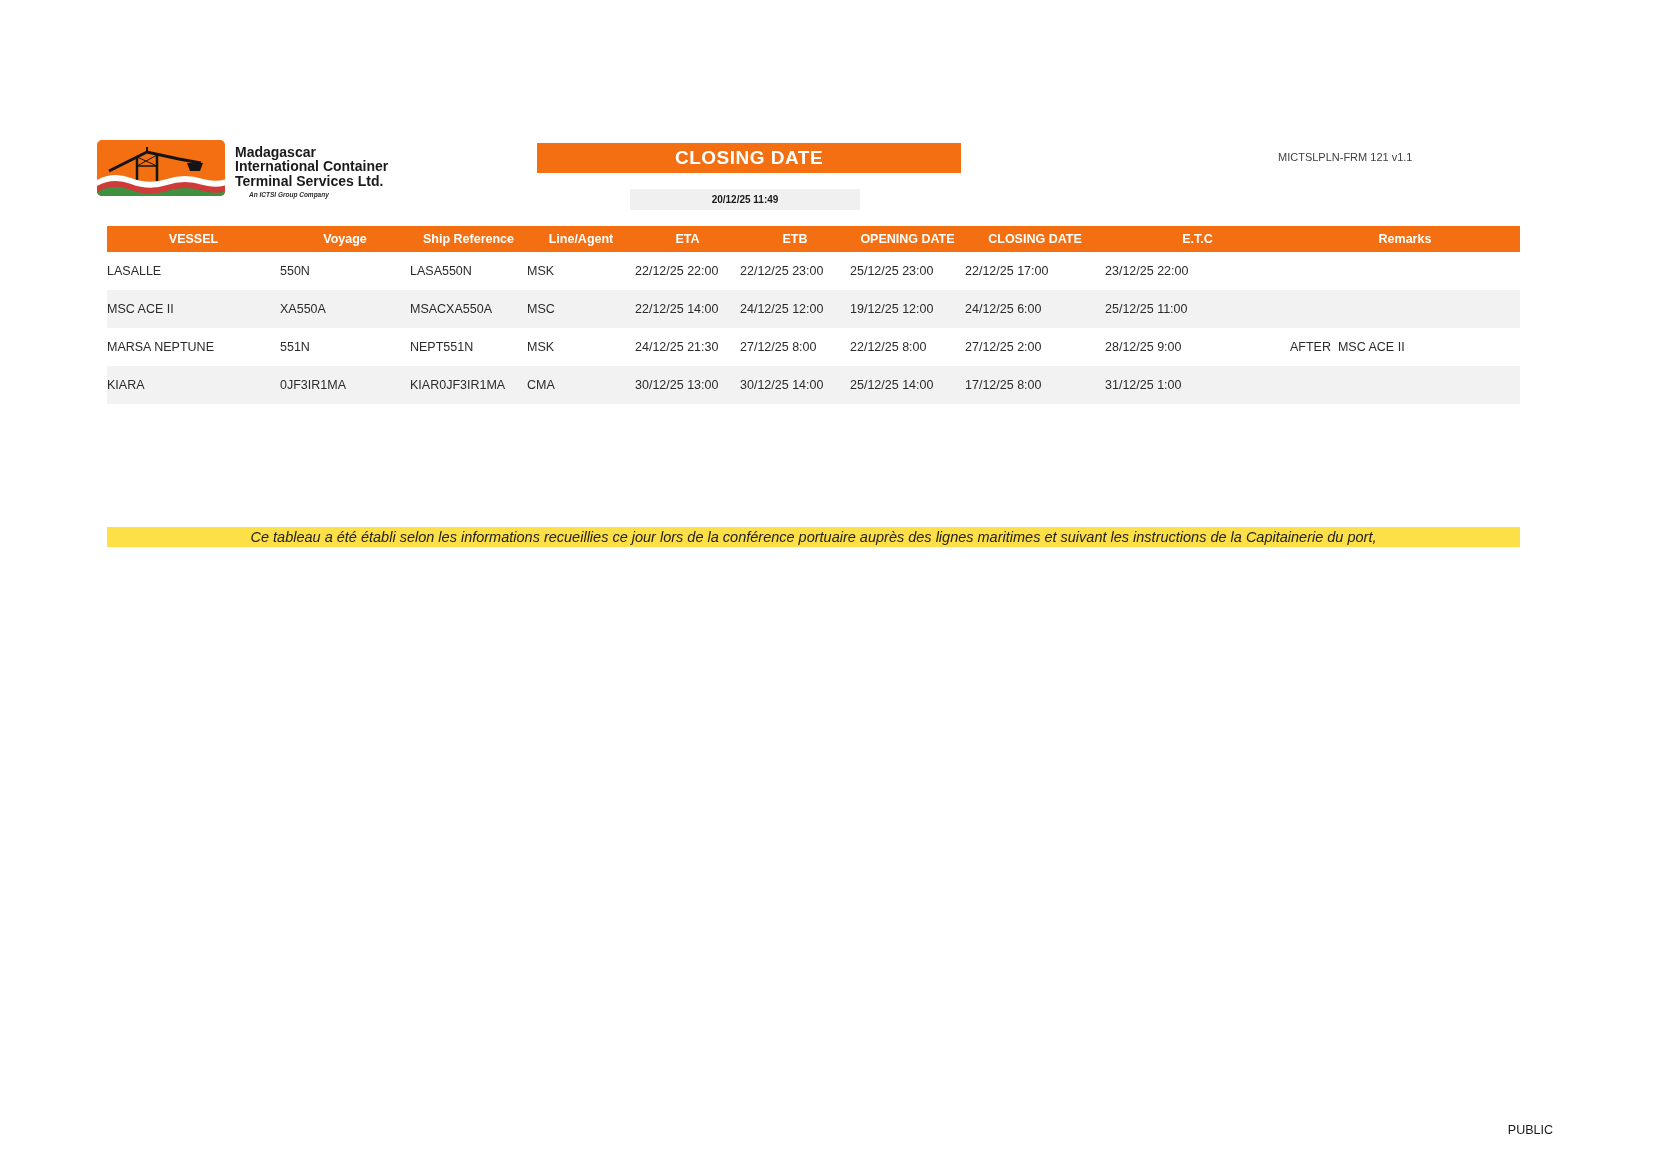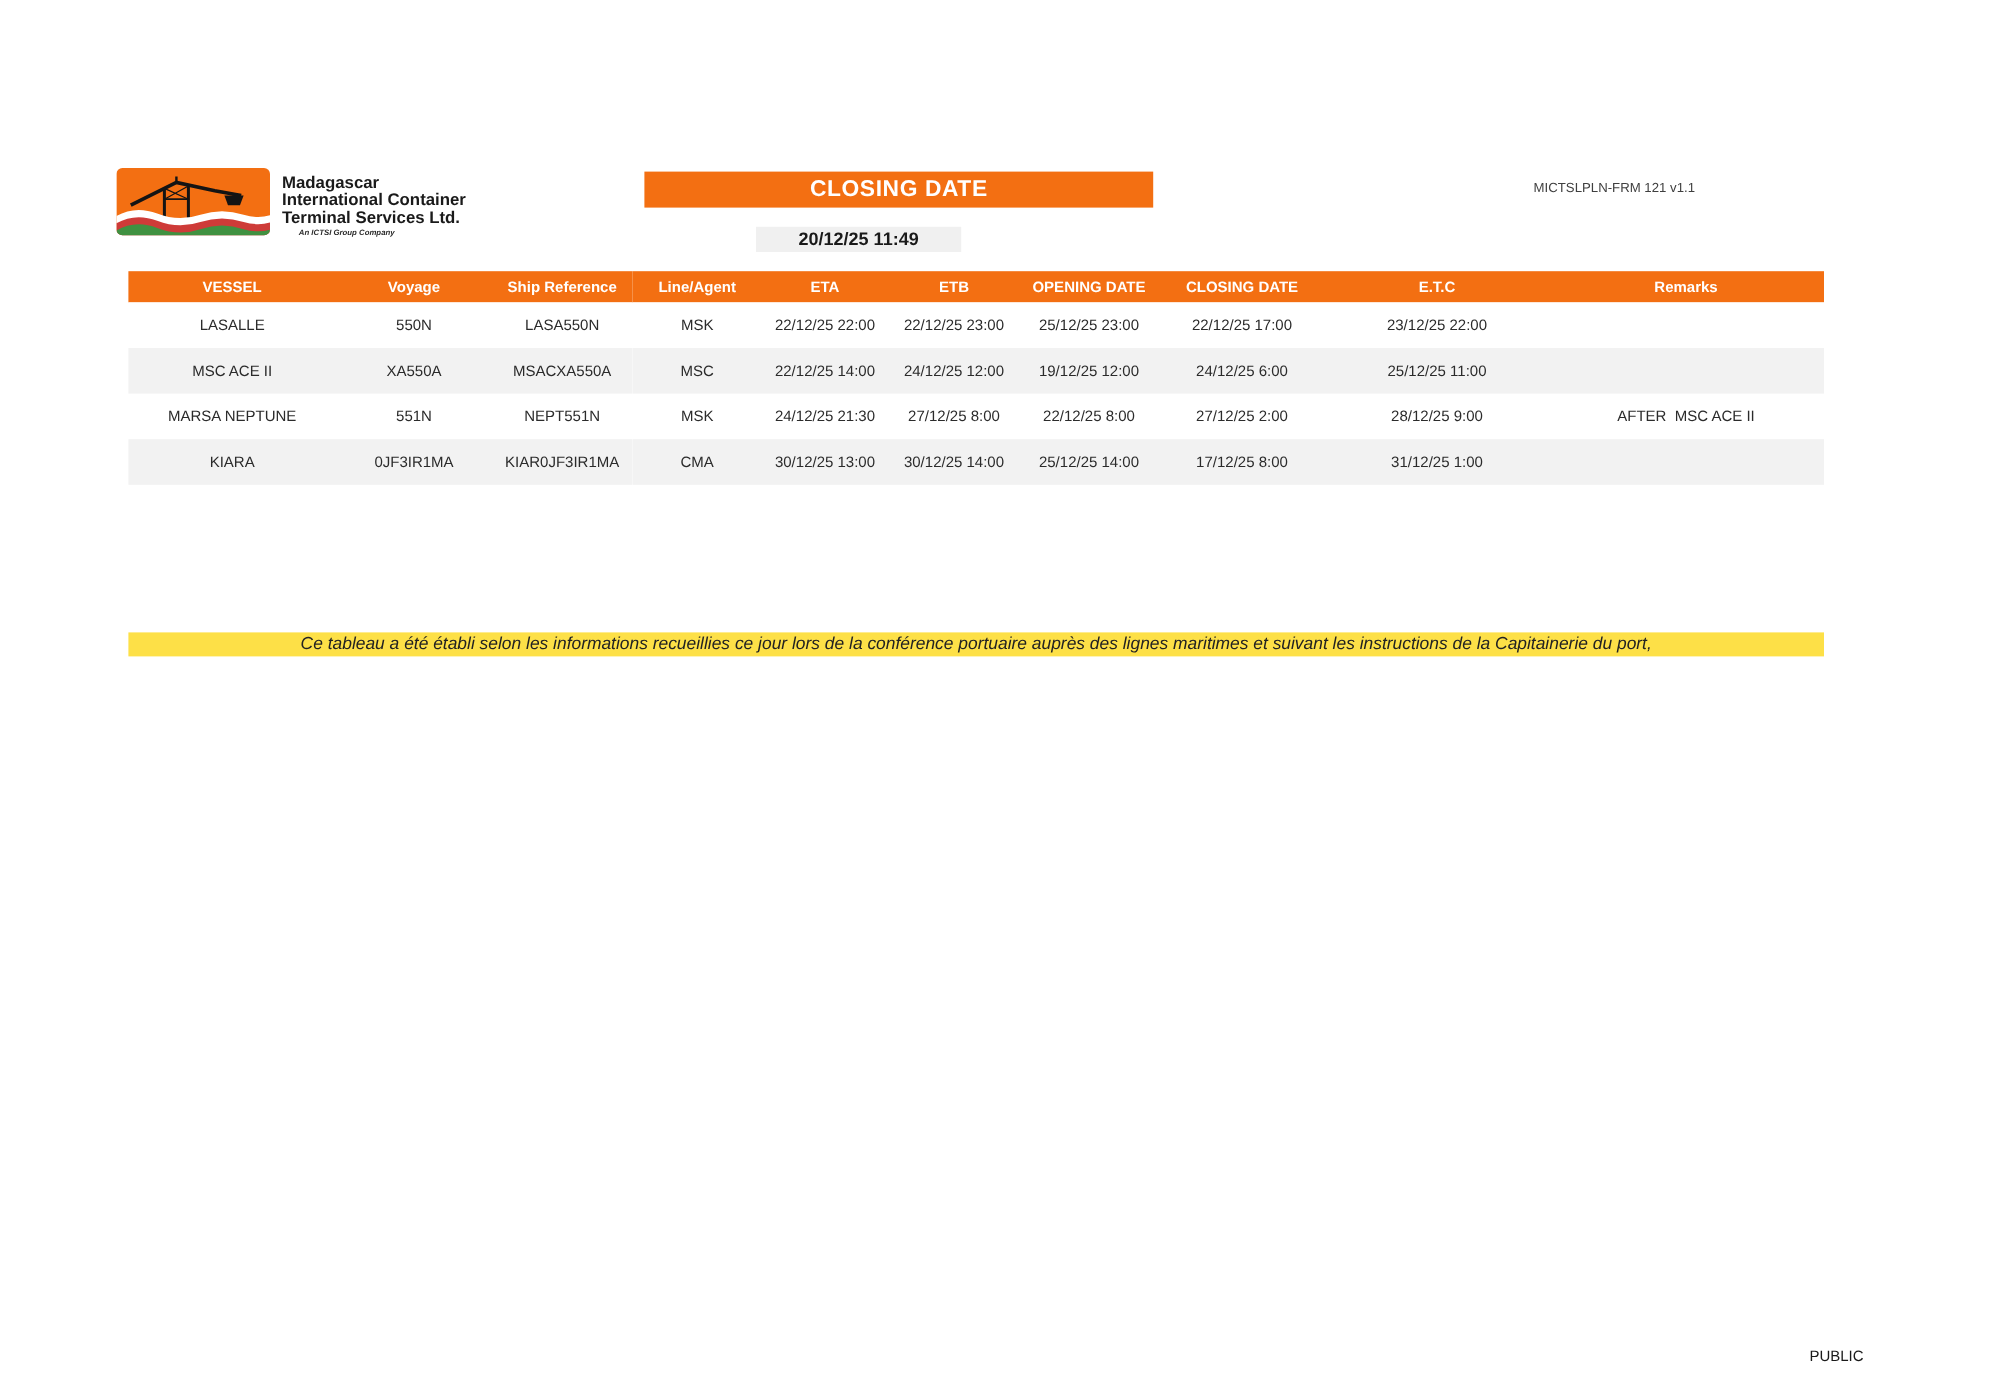--- a/index.html
+++ b/index.html
@@ -57,25 +57,25 @@
     font-weight: bold;
     display: flex;
     align-items: center;
     justify-content: center;
     letter-spacing: 0.5px;
   }
   .date-box {
     position: absolute;
     left: 630px;
     top: 189px;
-    width: 171px;
+    width: 230px;
     height: 21px;
     background: #F0F0F0;
     color: #1a1a1a;
-    font-size: 15px;
+    font-size: 10px;
     font-weight: bold;
     display: flex;
     align-items: center;
     justify-content: center;
   }
   .form-code {
     position: absolute;
     left: 1278px;
     top: 151px;
     width: 120px;
@@ -100,21 +100,21 @@
     font-weight: bold;
     height: 26px;
     text-align: center;
     padding: 0;
     white-space: pre;
   }
   .vessel-table td {
     height: 38px;
     font-size: 12.5px;
     color: #2b2b2b;
-    text-align: center;
+    text-align: left;
     padding: 0;
     white-space: pre;
     overflow: hidden;
   }
   .vessel-table tbody tr:nth-child(even) { background: #F2F2F2; }
   .vessel-table tbody tr:nth-child(odd)  { background: #ffffff; }
 
   
   .footer-note {
     position: absolute;

